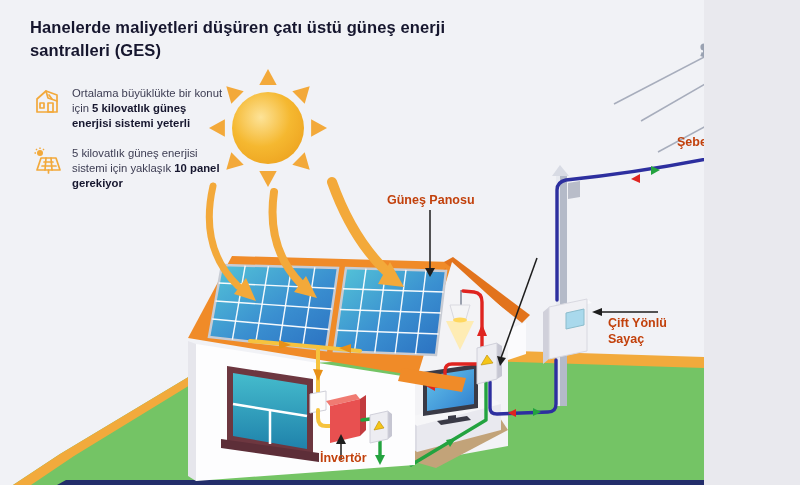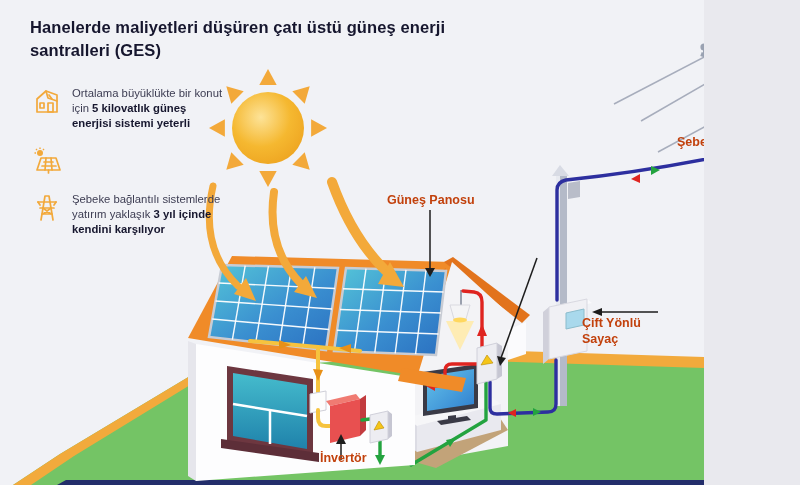--- a/index.html
+++ b/index.html
@@ -290,33 +290,21 @@
               <line x1="12" y1="3" x2="11" y2="4"></line>
             </g>
           <polygon class="icon-stroke" points="9,12 24,12 28,24 5,24"></polygon>
           <line class="icon-stroke" x1="12" y1="16" x2="21" y2="16"></line>
           <line class="icon-stroke" x1="10" y1="20" x2="24" y2="20"></line>
           <line class="icon-stroke" x1="14" y1="12" x2="13" y2="24"></line>
           <line class="icon-stroke" x1="19" y1="12" x2="20" y2="24"></line>
           <line class="icon-stroke" x1="16.5" y1="24" x2="16.5" y2="27"></line>
         </svg>
       </span>
-    </div>
-    <div class="bullet">
-      <span class="bicon">
-        <svg width="30" height="30" viewBox="0 0 30 30">
-          <path class="icon-stroke" d="M9,28 L13,4 L17,4 L21,28"></path>
-          <line class="icon-stroke" x1="6" y1="10" x2="24" y2="10"></line>
-          <line class="icon-stroke" x1="8" y1="16" x2="22" y2="16"></line>
-          <path class="icon-stroke" d="M11,16 L19,22 M19,16 L11,22 M10,22 L20,22"></path>
-          <line class="icon-stroke" x1="6" y1="10" x2="8" y2="13"></line>
-          <line class="icon-stroke" x1="24" y1="10" x2="22" y2="13"></line>
-        </svg>
-      </span>
-      <span class="btext"><span>Şebeke bağlantılı sistemlerde yatırım yaklaşık </span><b>3 yıl içinde kendini karşılıyor</b></span>
+      <span class="btext"><span>5 kilovatlık güneş enerjisi sistemi için yaklaşık </span><b>10 panel gerekiyor</b></span>
     </div>
   </div>
 
   <div class="lbl" style="left:387px;top:192px">Güneş Panosu</div>
   <div class="lbl" style="left:677px;top:134px">Şebeke</div>
-  <div class="lbl" style="left:582px;top:315px;width:78px">Çift Yönlü Sayaç</div>
+  <div class="lbl" style="left:608px;top:315px;width:78px">Çift Yönlü Sayaç</div>
   <div class="lbl" style="left:320px;top:450px">İnvertör</div>
 </div>
 
 </body></html>

